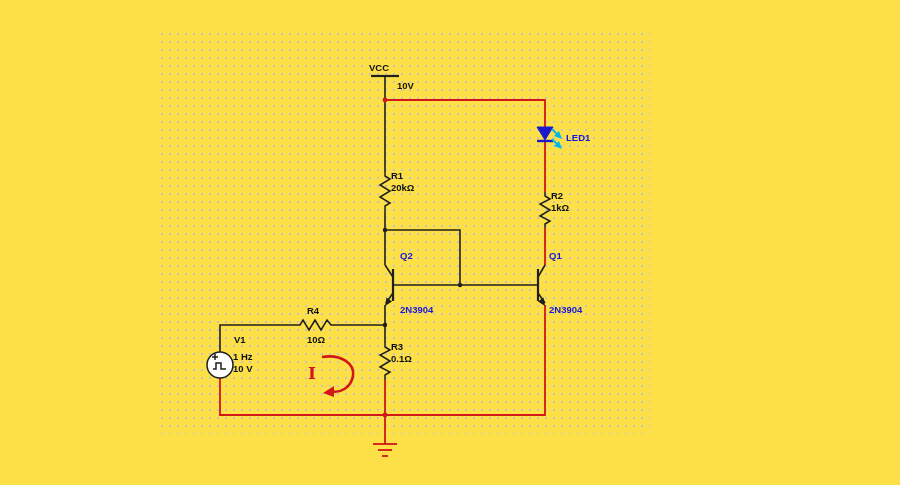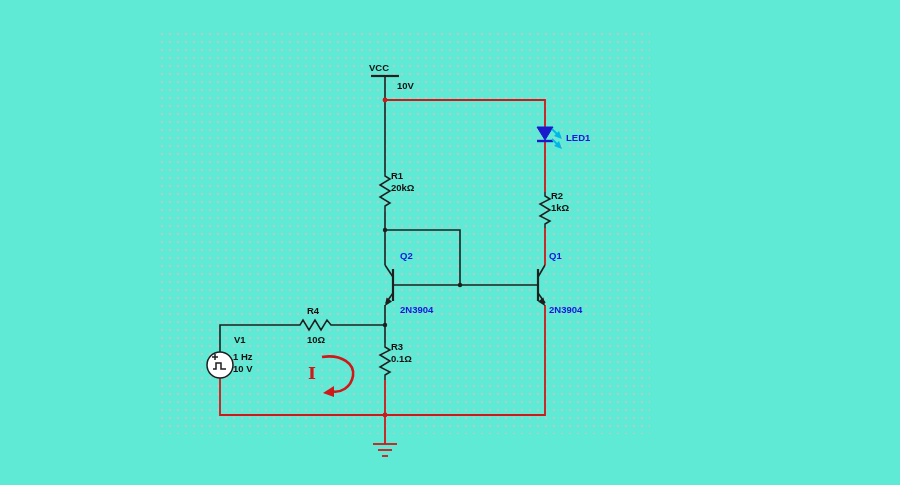--- a/index.html
+++ b/index.html
@@ -1,20 +1,20 @@
 <!DOCTYPE html>
 <html style="--wire-black: #1f1f1f; --net-red: #d01818; --label-blue: #1515dd; --led-blue: #1a1acc; --arrow-cyan: #00b8e8; --label-black: #111111; --grid-dot: #c4c4c4;"><head>
 <meta charset="utf-8">
 <style>
   :root{
     --wire-black:#1f1f1f; --net-red:#d01818; --label-blue:#1515dd;
     --led-blue:#1a1acc; --arrow-cyan:#00b8e8; --label-black:#111111; --grid-dot:#c4c4c4;
   }
   html,body{margin:0;padding:0;background:#ffffff;}
-  #stage{position:relative;width:900px;height:485px;background:#5eead4;overflow:hidden;
+  #stage{position:relative;width:900px;height:485px;background:#fde047;overflow:hidden;
          font-family:"Liberation Sans",sans-serif;}
   #grid{position:absolute;left:158px;top:30px;width:492px;height:404px;
         background-image:radial-gradient(circle,var(--grid-dot) 0.9px,transparent 1px);
         background-size:8px 8px;}
   svg{position:absolute;left:0;top:0;}
   .wb{stroke:var(--wire-black);stroke-width:1.6;fill:none;}
   .wb2{stroke:var(--wire-black);stroke-width:2.2;fill:none;}
   .wr{stroke:var(--net-red);stroke-width:1.8;fill:none;}
   .sym{stroke:var(--wire-black);stroke-width:1.5;fill:none;}
   .lbl{font:bold 9.5px "Liberation Sans",sans-serif;fill:var(--label-black);}

